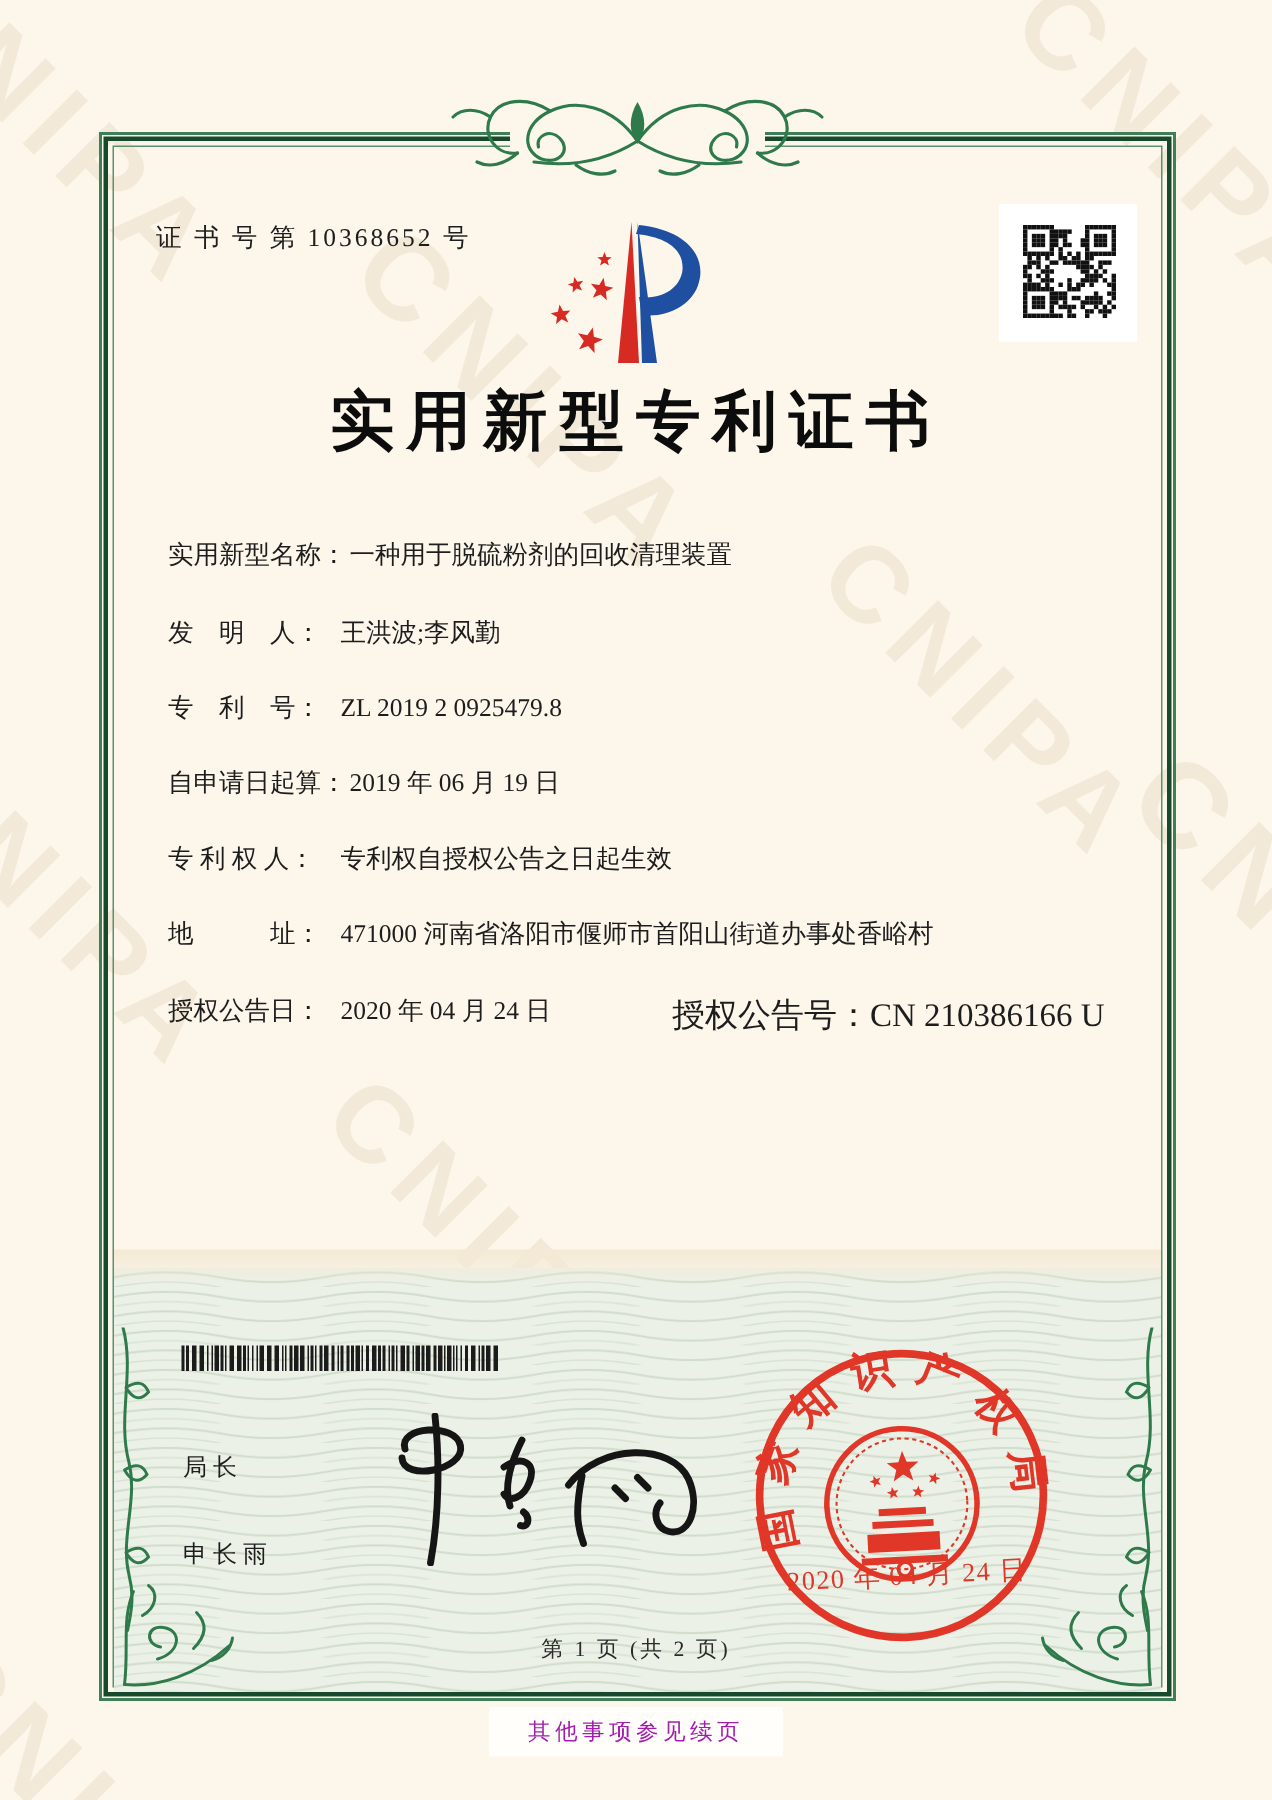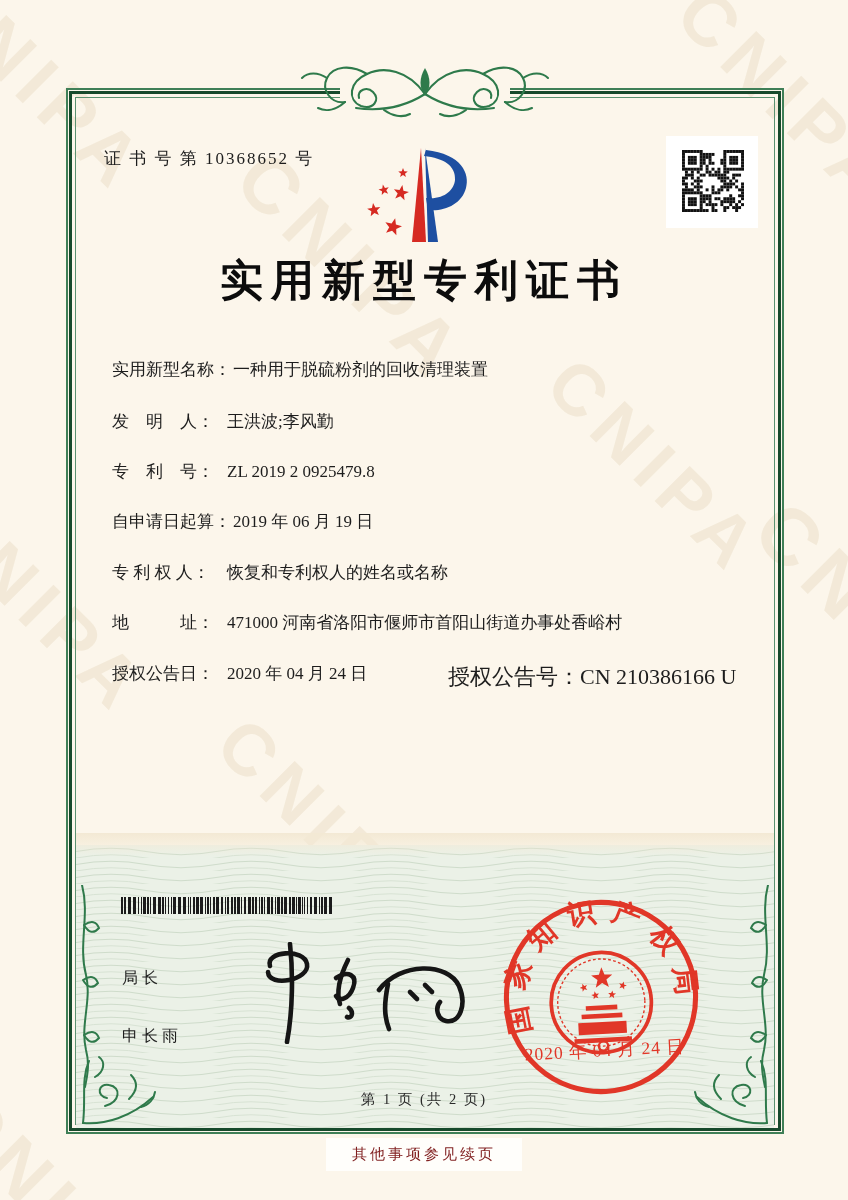--- a/index.html
+++ b/index.html
@@ -29,21 +29,21 @@
   .body-text{position:absolute;left:104px;top:699px;width:646px;font-size:16px;line-height:27.5px;
              text-align:justify;color:#1f1f1f}
   .body-text p{margin:0;text-indent:2em}
   .barcode{position:absolute;left:121px;top:897px;width:216px;height:17px;display:flex;align-items:stretch}
   .barcode div{background:#1b1b1b;height:100%}
   .director-title{position:absolute;left:122px;top:968px;font-size:16px;letter-spacing:4px}
   .director-name{position:absolute;left:122px;top:1026px;font-size:16px;letter-spacing:4px}
   .footer-page{position:absolute;left:0;right:0;top:1090px;text-align:center;font-size:14.5px;
                letter-spacing:2px;color:#2a2a2a}
   .cont-note{position:absolute;top:1138px;left:50%;transform:translateX(-50%);background:#fffefb;
-             padding:7px 26px;font-size:15px;letter-spacing:3px;color:#7f1d1d;white-space:nowrap}
+             padding:7px 26px;font-size:15px;letter-spacing:3px;color:#a21caf;white-space:nowrap}
   .seal{position:absolute;left:499px;top:895px;width:204px;height:204px;transform:rotate(-3deg);opacity:.93}
   .sig{position:absolute;left:252px;top:942px;width:220px;height:102px}
   svg{display:block}
 </style>
 </head>
 <body>
 
 <div class="wm" style="left:-60px;top:-58px;font-size:74px">CNIPA</div>
 <div class="wm" style="left:690px;top:-42px;font-size:74px">CNIPA</div>
 <div class="wm" style="left:250px;top:120px;font-size:78px">CNIPA</div>
@@ -379,21 +379,21 @@
 <div class="row" style="top:410px">
   <span class="lab">发　明　人：</span><span class="val">王洪波;李风勤</span>
 </div>
 <div class="row" style="top:460px">
   <span class="lab">专　利　号：</span><span class="val">ZL 2019 2 0925479.8</span>
 </div>
 <div class="row" style="top:510px">
   <span class="lab">自申请日起算：</span><span class="val">2019 年 06 月 19 日</span>
 </div>
 <div class="row" style="top:561px">
-  <span class="lab">专 利 权 人：</span><span class="val">恢复和专利权人的姓名或名称</span>
+  <span class="lab">专 利 权 人：</span><span class="val">专利权自授权公告之日起生效</span>
 </div>
 <div class="row" style="top:611px">
   <span class="lab">地　　　址：</span><span class="val">471000 河南省洛阳市偃师市首阳山街道办事处香峪村</span>
 </div>
 <div class="row" style="top:662px">
   <span class="lab">授权公告日：</span><span class="val">2020 年 04 月 24 日</span>
 </div>
 <div class="row2" style="left:448px;top:662px">
   <span class="lab">授权公告号：</span><span class="val">CN 210386166 U</span>
 </div>

